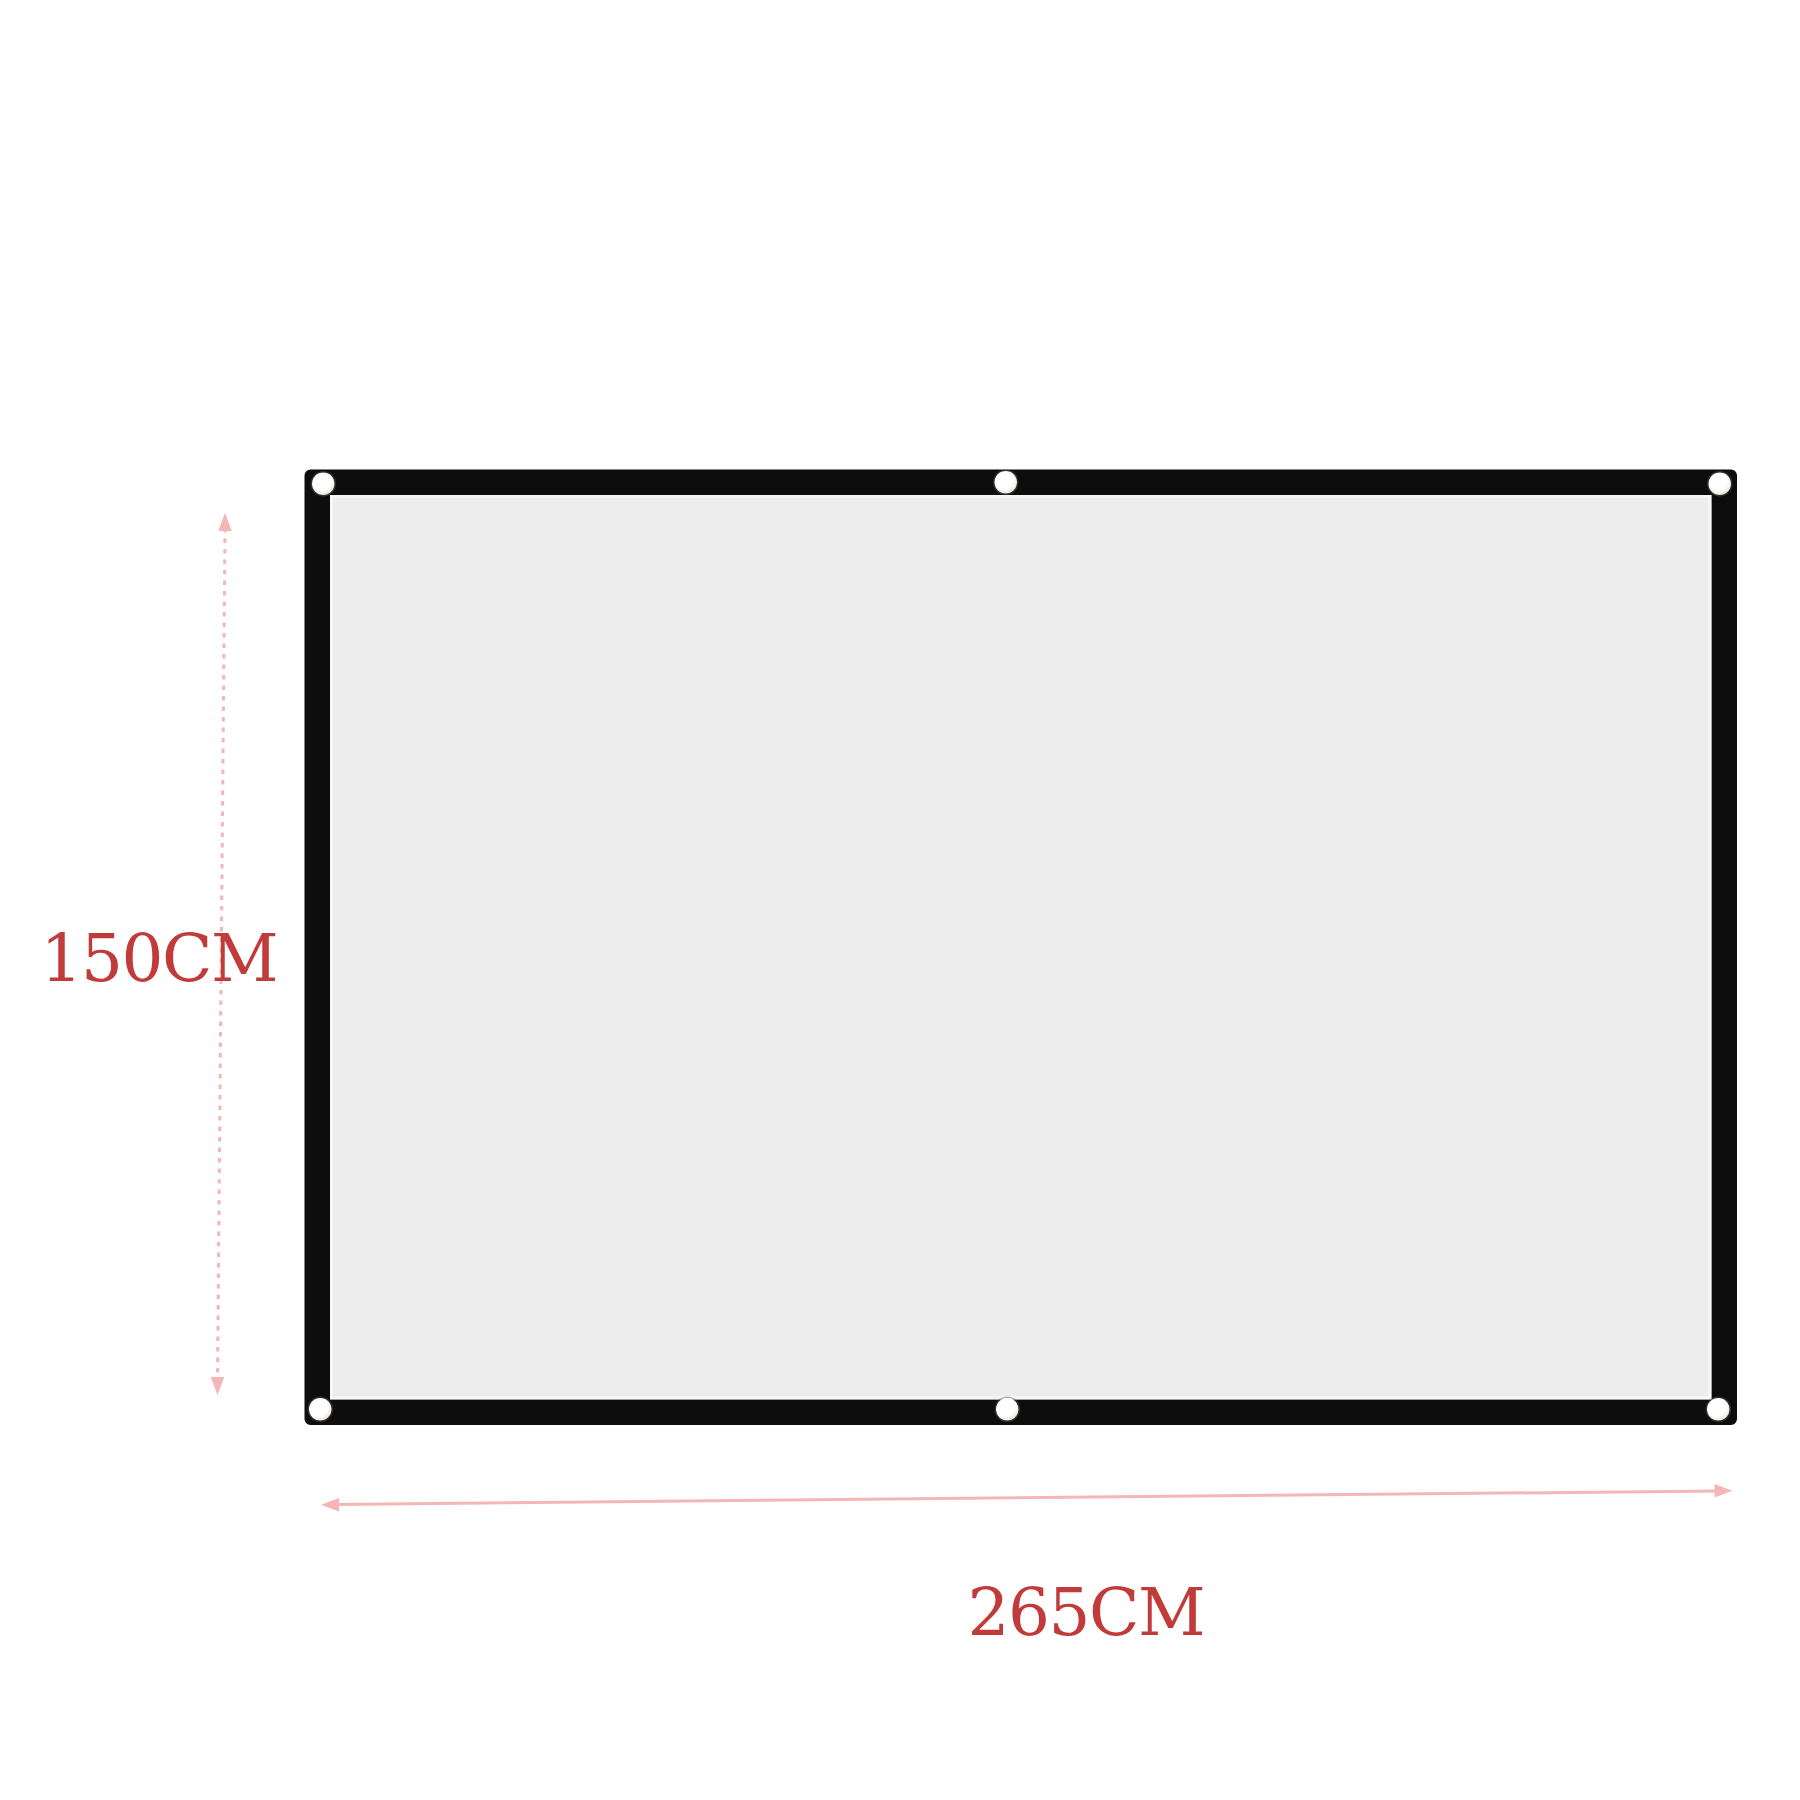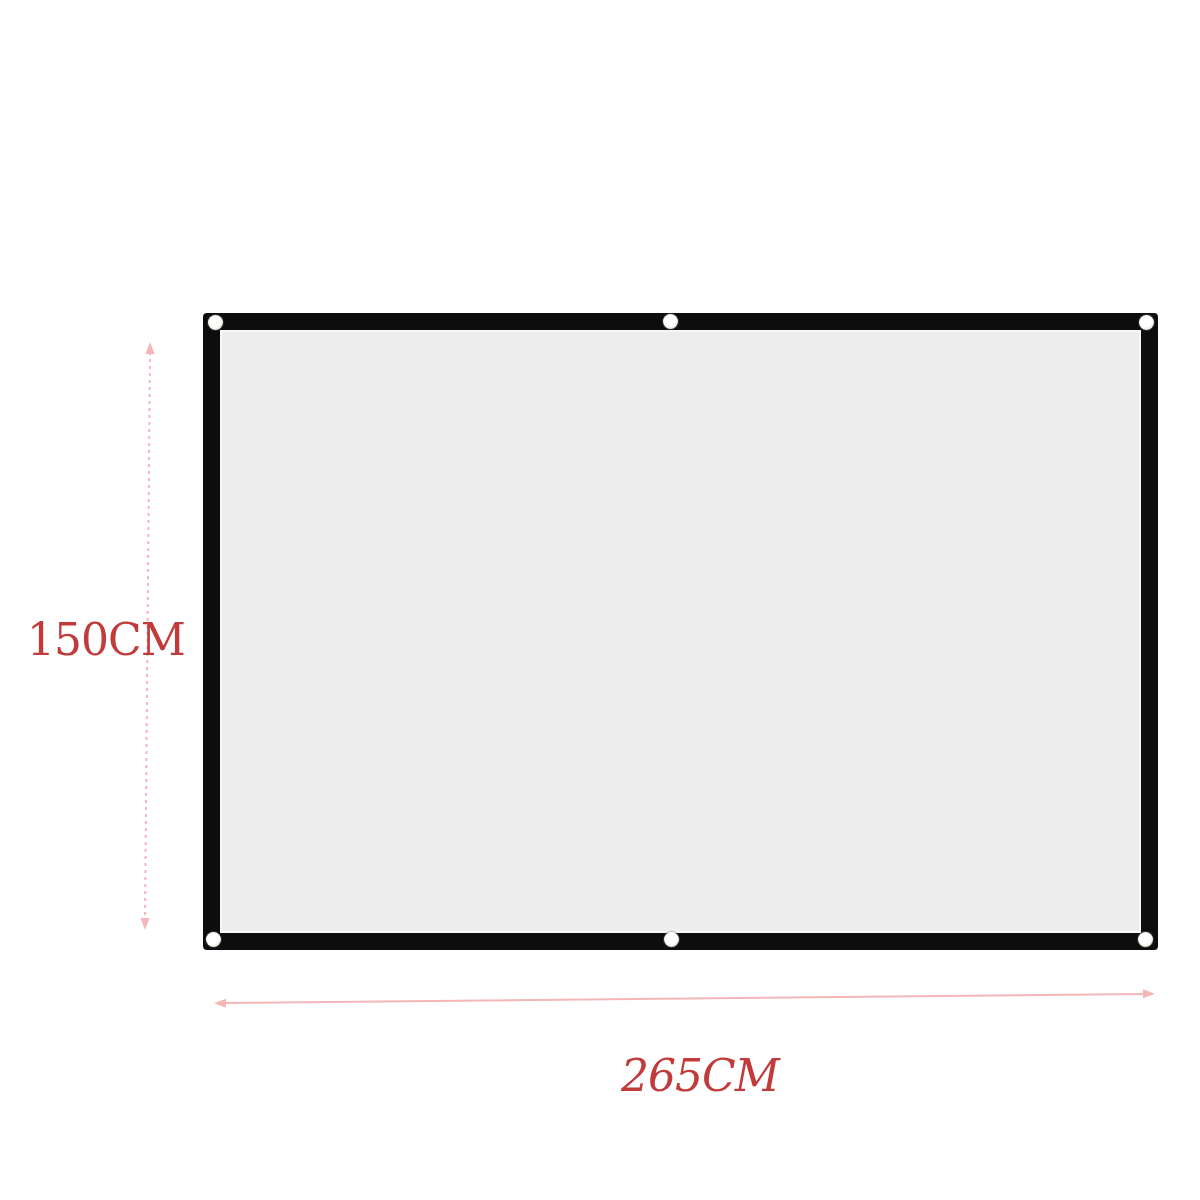--- a/index.html
+++ b/index.html
@@ -65,21 +65,21 @@
   
   .dim-label {
     position: absolute;
     color: var(--label-red, #c13b3b);
     font-size: 44px;
     letter-spacing: -1px;
     line-height: 1;
     white-space: nowrap;
   }
   .height-label { left: 27px; top: 618px; }
-  .width-label { left: 621px; top: 1054px; font-style: italic; }
+  .width-label { left: 645px; top: 1054px; }
 </style>
 </head>
 <body>
 
 <div class="canvas">
 
   <div class="screen">
     <div class="surface"></div>
   </div>
 

